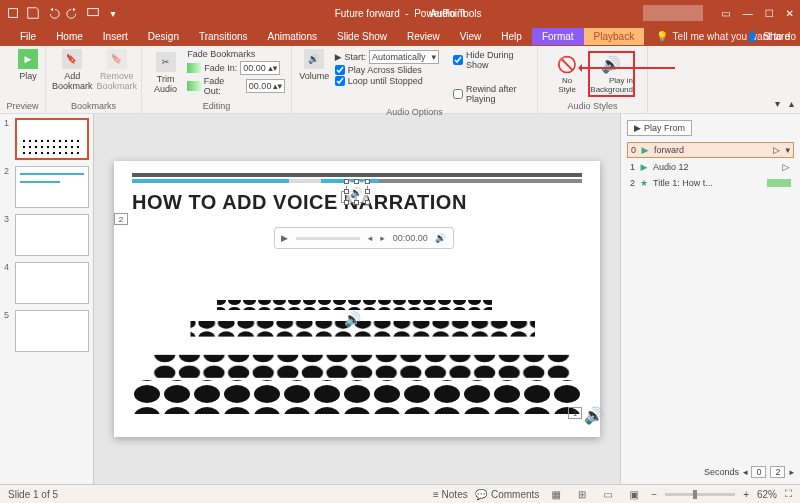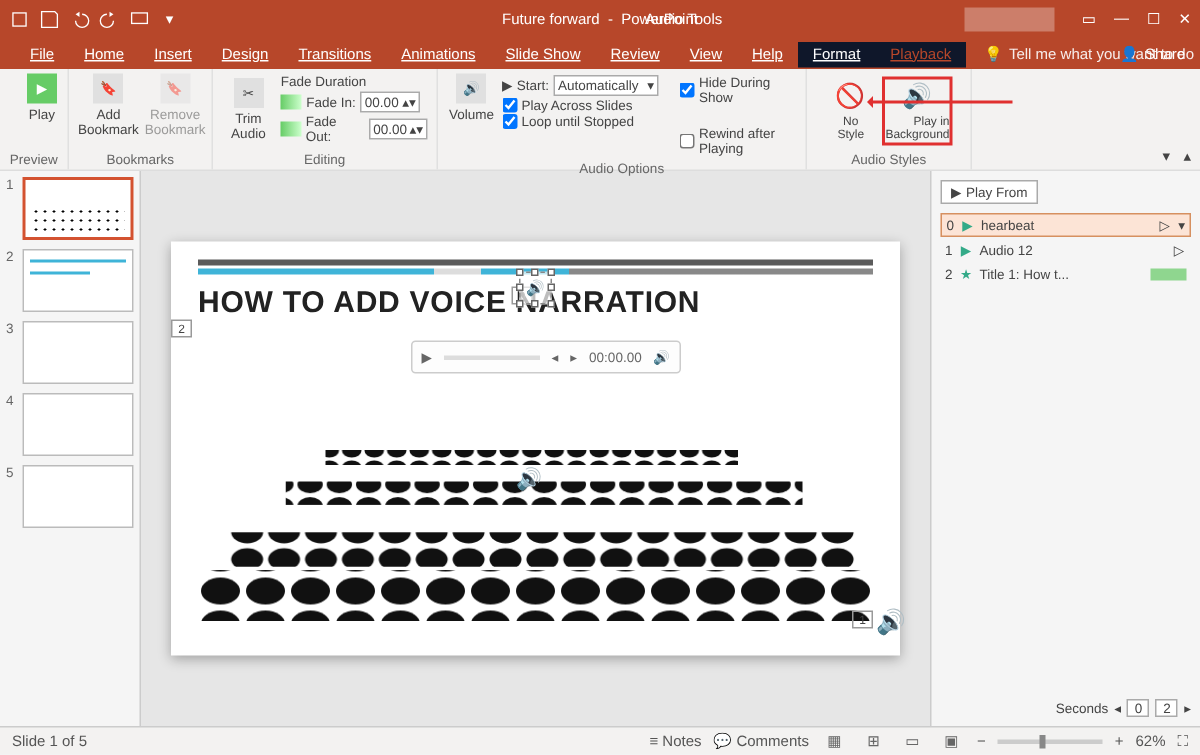--- a/index.html
+++ b/index.html
@@ -5,23 +5,23 @@
 * { margin: 0; padding: 0; box-sizing: border-box; font-family: "Segoe UI", Arial, sans-serif; }
 body { background: #fff; width: 800px; height: 503px; overflow: hidden; font-size: 10px; color: #444; }
 .titlebar { height: 26px; background: #b7472a; color: #fff; display: flex; align-items: center; padding: 0 6px; font-size: 10px; position: relative; }
 .titlebar .qat { display: flex; gap: 6px; align-items: center; }
 .titlebar .qat .icon { width: 14px; height: 14px; display: flex; align-items: center; justify-content: center; color: #fff; }
 .titlebar .title { position: absolute; left: 50%; transform: translateX(-50%); white-space: nowrap; }
 .titlebar .contextual { position: absolute; left: 420px; top: 0; height: 100%; display: flex; align-items: center; padding: 0 10px; color: #fff; font-size: 10px; }
 .titlebar .right { position: absolute; right: 6px; display: flex; gap: 8px; align-items: center; }
 .titlebar .winbtns { display: flex; gap: 12px; margin-left: 10px; }
 .tabs { height: 20px; background: #b7472a; display: flex; align-items: center; padding-left: 10px; font-size: 10px; color: #fff; position: relative; }
-.tabs .tab { padding: 3px 10px; cursor: pointer; text-decoration: underline; }
-.tabs .tab.format { background: #0f172a; }
-.tabs .tab.active { background: #0f172a; color: #b7472a; }
+.tabs .tab { padding: 3px 10px; cursor: pointer; }
+.tabs .tab.format { background: #8b5cf6; }
+.tabs .tab.active { background: #fdba74; color: #b7472a; }
 .tabs .tell { margin-left: 12px; display: flex; align-items: center; gap: 4px; opacity: 0.9; }
 .tabs .share { position: absolute; right: 10px; display: flex; align-items: center; gap: 4px; }
 .ribbon { height: 68px; background: #f3f2f1; border-bottom: 1px solid #ddd; display: flex; }
 .group { border-right: 1px solid #e0e0e0; padding: 3px 6px 2px 6px; display: flex; flex-direction: column; justify-content: space-between; }
 .group-label { font-size: 9px; color: #666; text-align: center; margin-top: 2px; }
 .bigbtn { display: flex; flex-direction: column; align-items: center; justify-content: center; width: 44px; font-size: 9px; color: #444; gap: 2px; }
 .bigbtn .ico { width: 20px; height: 20px; background: #e0e0e0; display: flex; align-items: center; justify-content: center; }
 .row { display: flex; gap: 4px; }
 .editing-row { display: flex; align-items: center; gap: 3px; font-size: 9px; margin: 1px 0; }
 .editing-row .ico { width: 14px; height: 10px; background: linear-gradient(90deg,#6c6,#cfc); }
@@ -162,21 +162,21 @@
     <div class="group-label">Bookmarks</div>
   </div>
   <div class="group" style="width:150px">
     <div class="row">
       <div class="bigbtn" style="width:36px">
           <span class="ico">✂</span>
           <span style="white-space:pre;text-align:center">Trim
 Audio</span>
         </div>
       <div>
-        <div style="font-size:9px;margin-bottom:2px">Fade Duration</div>
+        <div style="font-size:9px;margin-bottom:2px">Fade Bookmarks</div>
         <div class="editing-row">
             <span class="ico"></span>
             <span>Fade In:</span>
             <span class="spin">
               <span>00.00</span>
               <span>▴▾</span>
             </span>
           </div>
         <div class="editing-row">
             <span class="ico"></span>
@@ -324,21 +324,21 @@
   <div class="anim-pane">
     <div class="playbtn">
         <span>▶</span>
         <span>Play From</span>
       </div>
     <span style="float:right;margin-top:-22px">▴</span>
     <span style="float:right;margin-top:-22px;margin-right:14px">▾</span>
     <div class="anim-item selected">
       <span>0</span>
         <span class="icon" style="color:#3a8">▶</span>
-      <span style="flex:1">hearbeat</span>
+      <span style="flex:1">forward</span>
         <span class="icon">▷</span>
       <span style="margin-left:auto">▾</span>
     </div>
     <div class="anim-item">
       <span>1</span>
         <span class="icon" style="color:#3a8">▶</span>
       <span style="flex:1">Audio 12</span>
         <span class="icon">▷</span>
     </div>
     <div class="anim-item">

